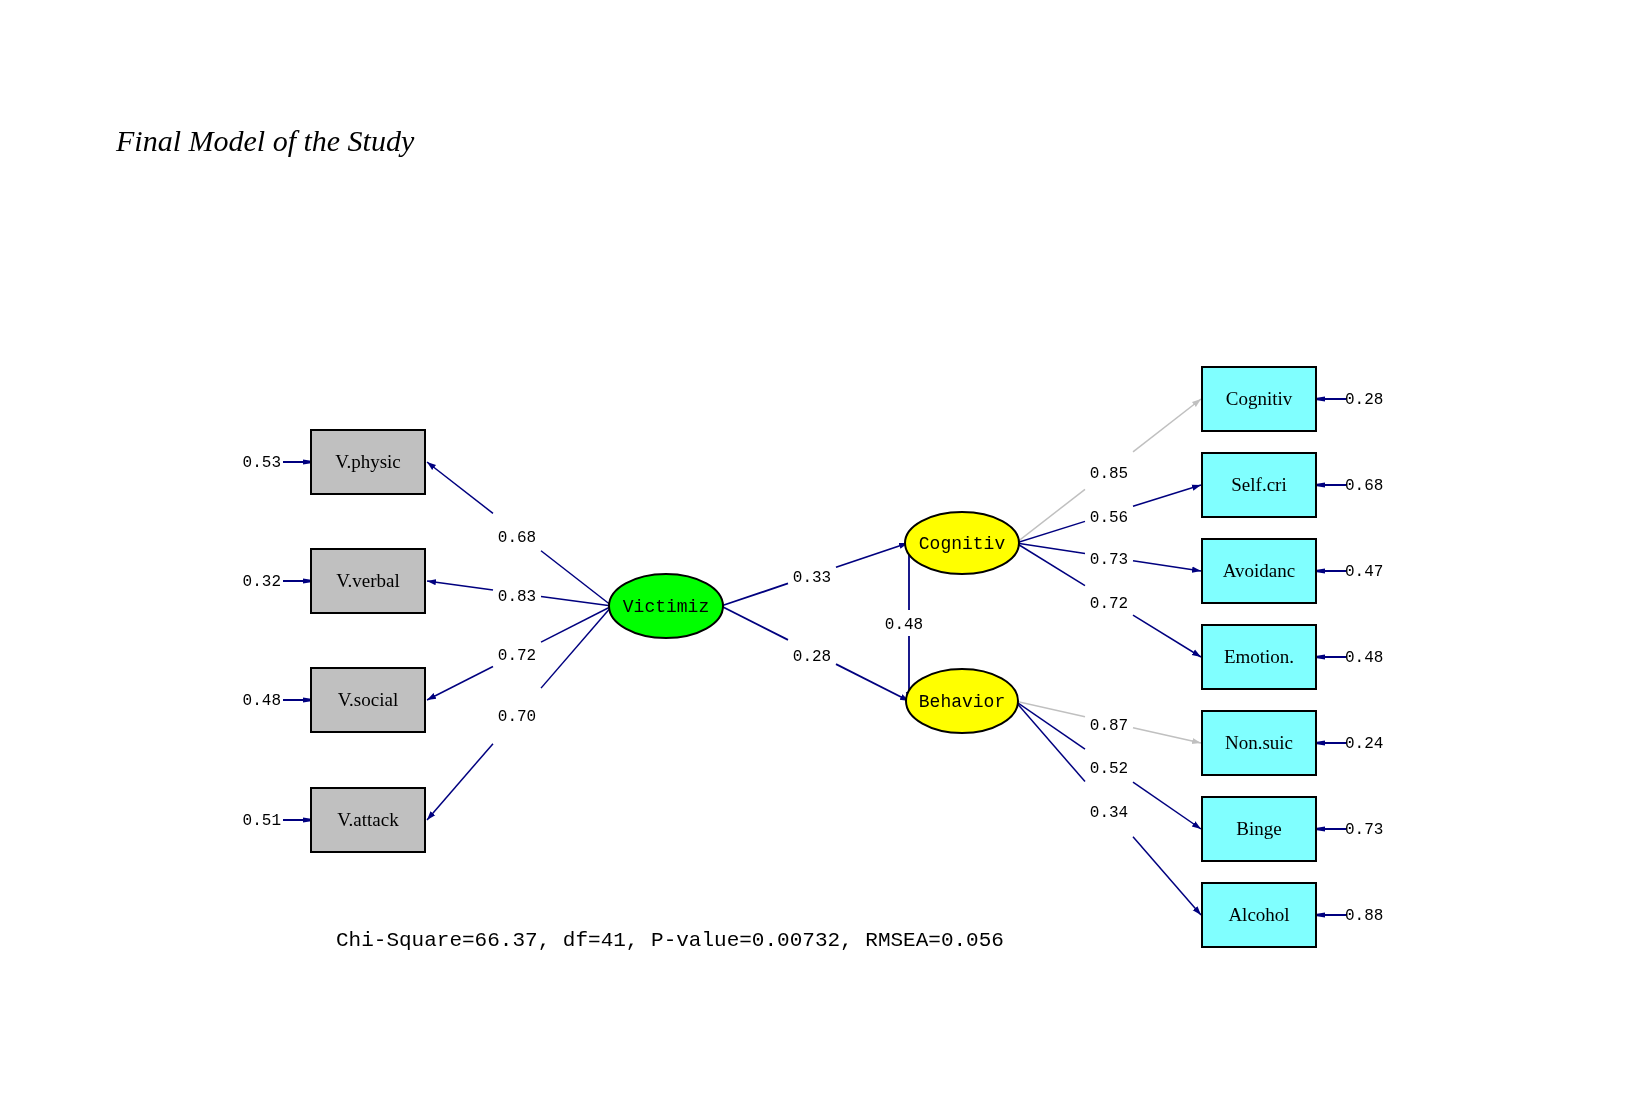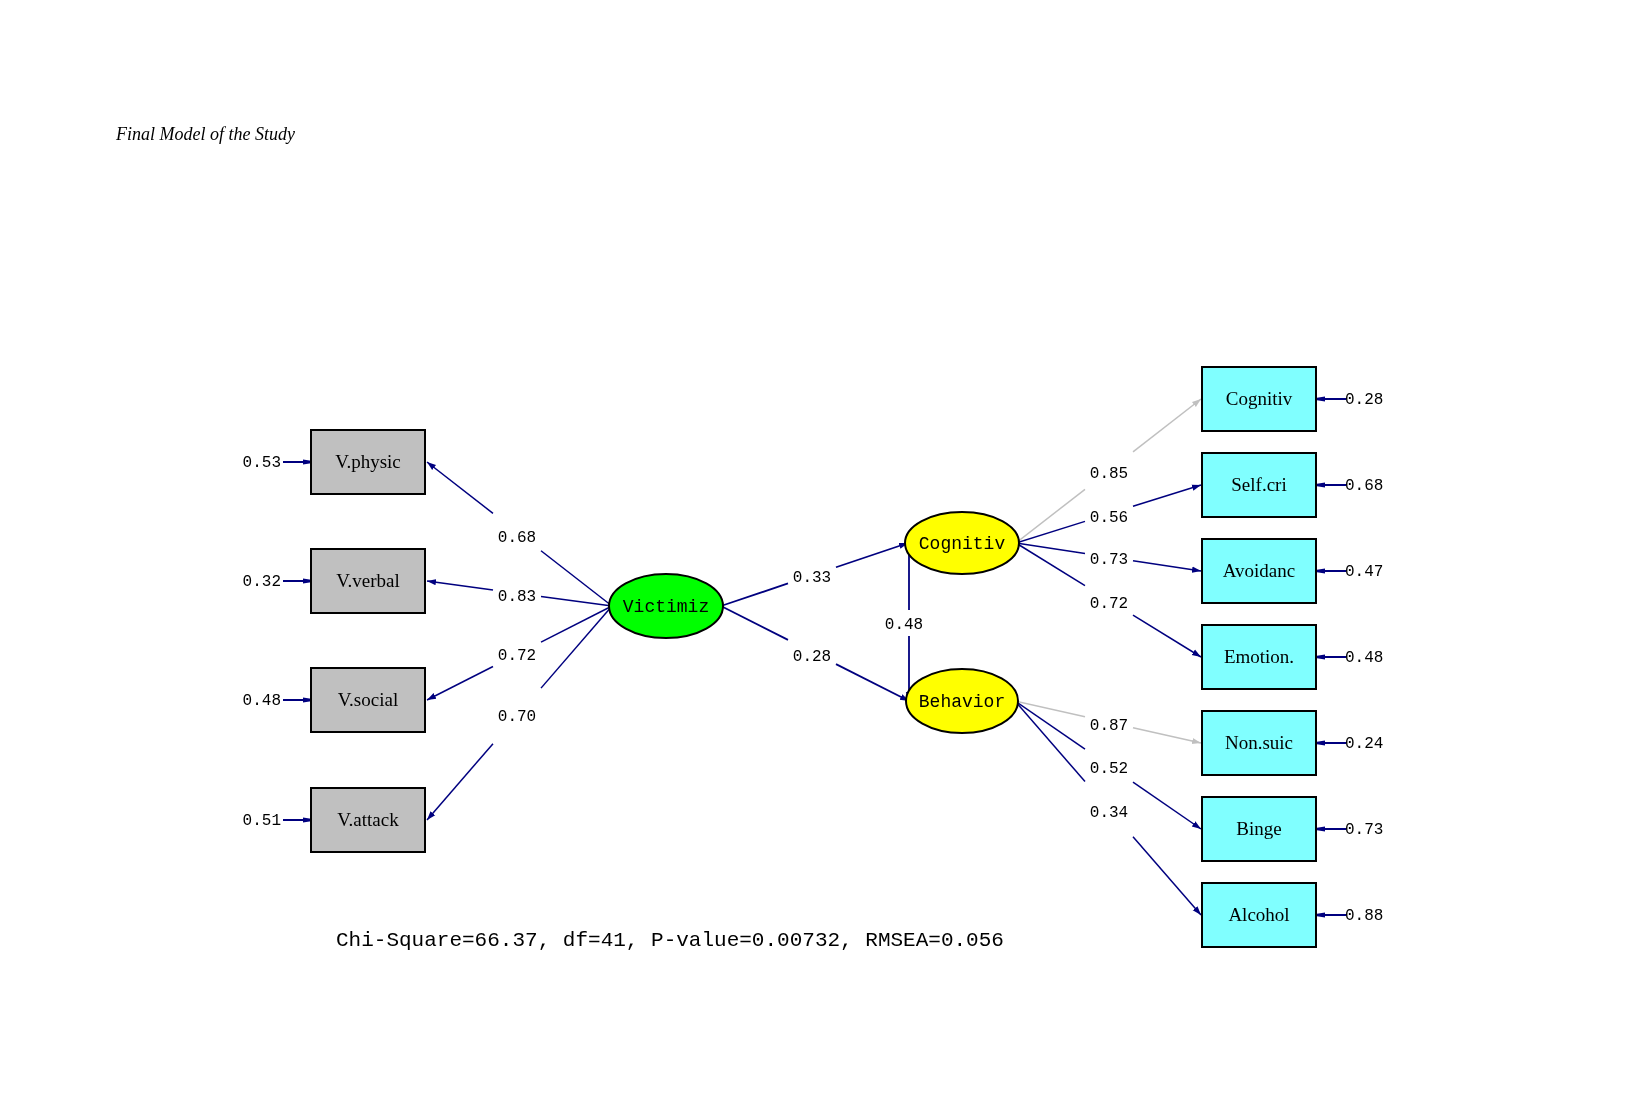--- a/index.html
+++ b/index.html
@@ -1,20 +1,20 @@
 <!DOCTYPE html>
 <html><head>
 <meta charset="utf-8">
 <style>
   html, body { margin: 0; padding: 0; background: #ffffff; }
   body { width: 1651px; height: 1115px; position: relative; overflow: hidden; }
   #title {
     position: absolute; left: 116px; top: 124px;
     font-family: "Liberation Serif", "DejaVu Serif", serif;
-    font-style: italic; font-size: 18px; color: #000;
+    font-style: italic; font-size: 30px; color: #000;
     white-space: nowrap;
   }
   #diagram { position: absolute; left: 0; top: 0; }
   .node-text { font-family: "Liberation Serif", "DejaVu Serif", serif; font-size: 19px; fill: #000; }
   .latent-text { font-family: "Liberation Mono", "DejaVu Sans Mono", monospace; font-size: 18px; fill: #000; }
   .coef { font-family: "Liberation Mono", "DejaVu Sans Mono", monospace; font-size: 16px; fill: #000; }
   .fit { font-family: "Liberation Mono", "DejaVu Sans Mono", monospace; font-size: 21px; fill: #000; }
 </style>
 </head>
 <body>

